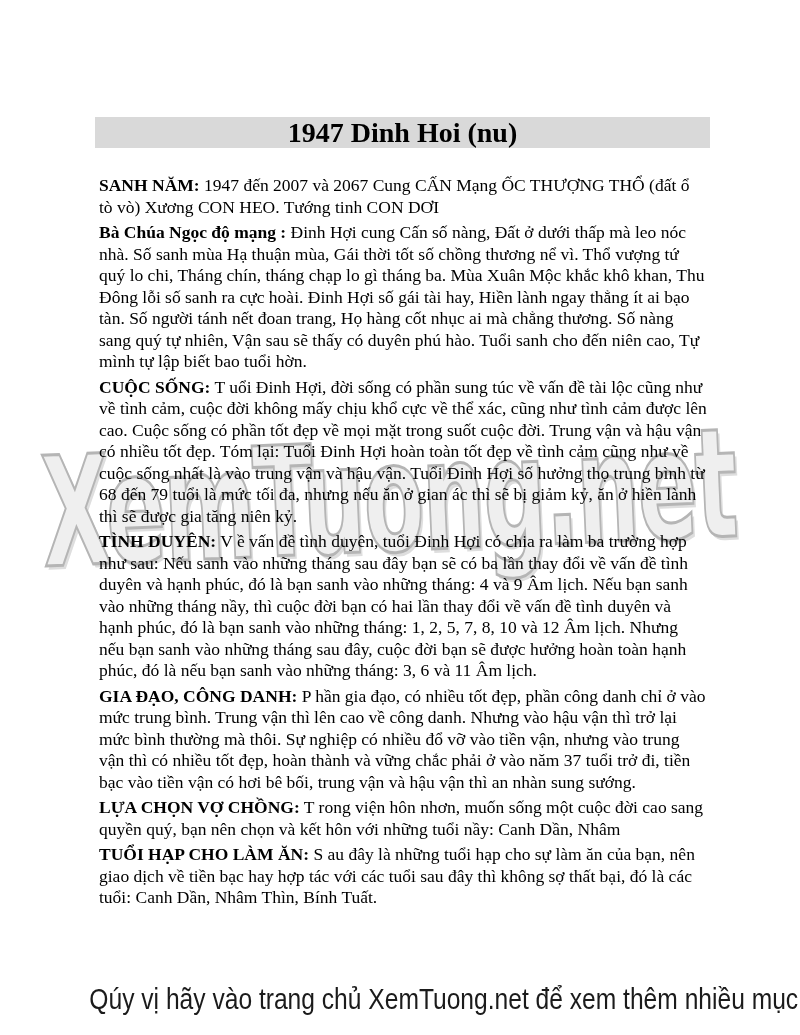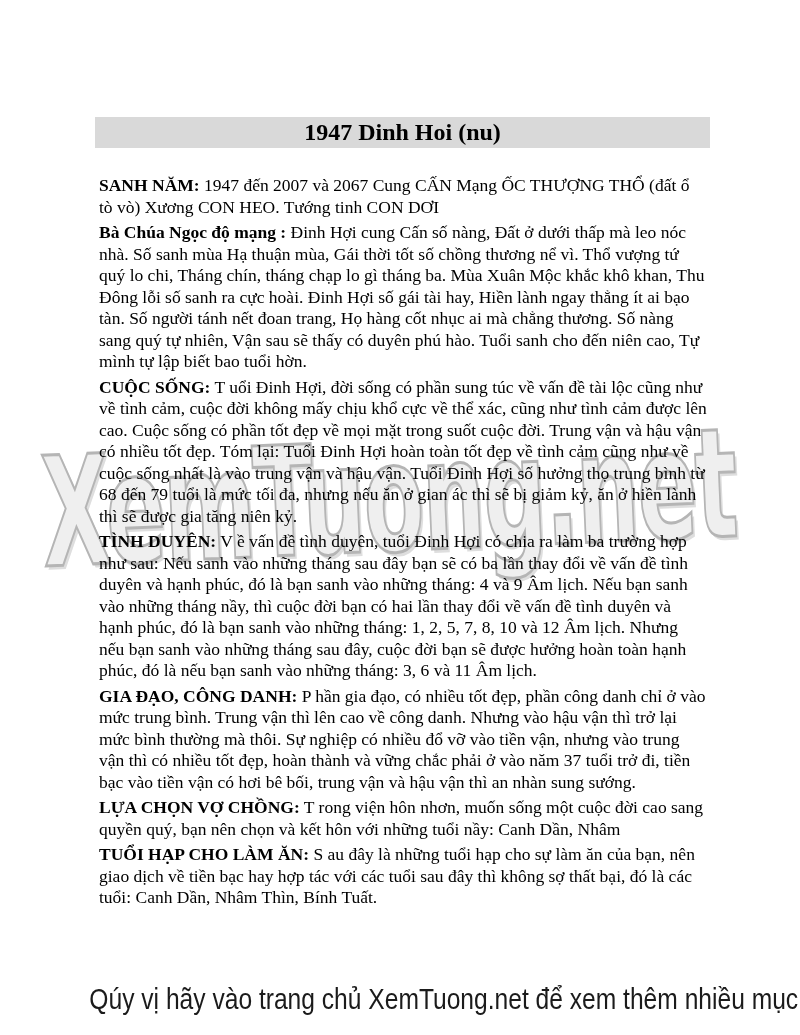--- a/index.html
+++ b/index.html
@@ -40,21 +40,21 @@
     width: 615px;
     height: 31px;
     background: #d9d9d9;
     z-index: 1;
     display: flex;
     align-items: center;
     justify-content: center;
   }
   .title-bar h1 {
     margin: 13px;
-    font-size: 24px;
+    font-size: 28px;
     font-weight: bold;
     color: #000000;
     font-family: "Liberation Serif", serif;
   }
 
   .content {
     position: absolute;
     left: 95px;
     top: 171px;
     width: 616px;

